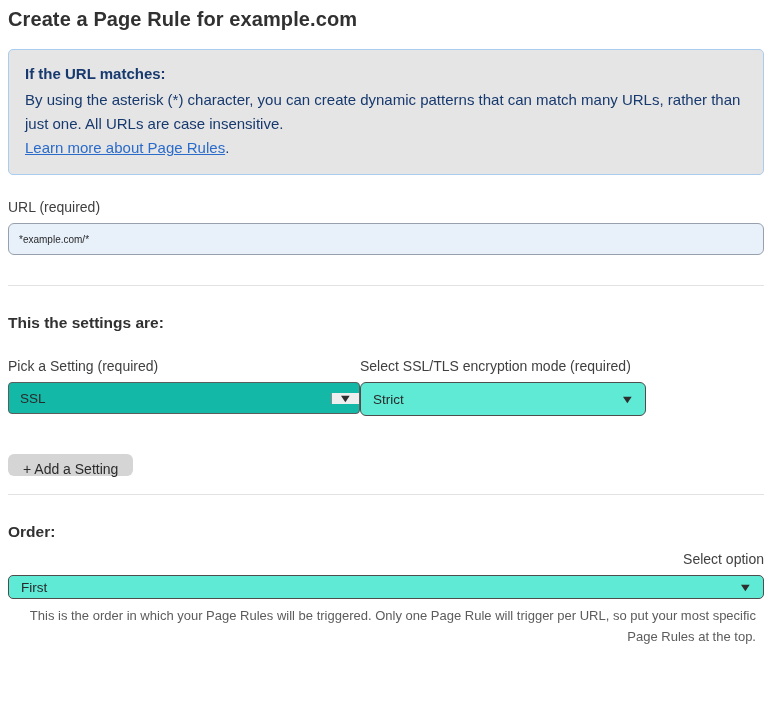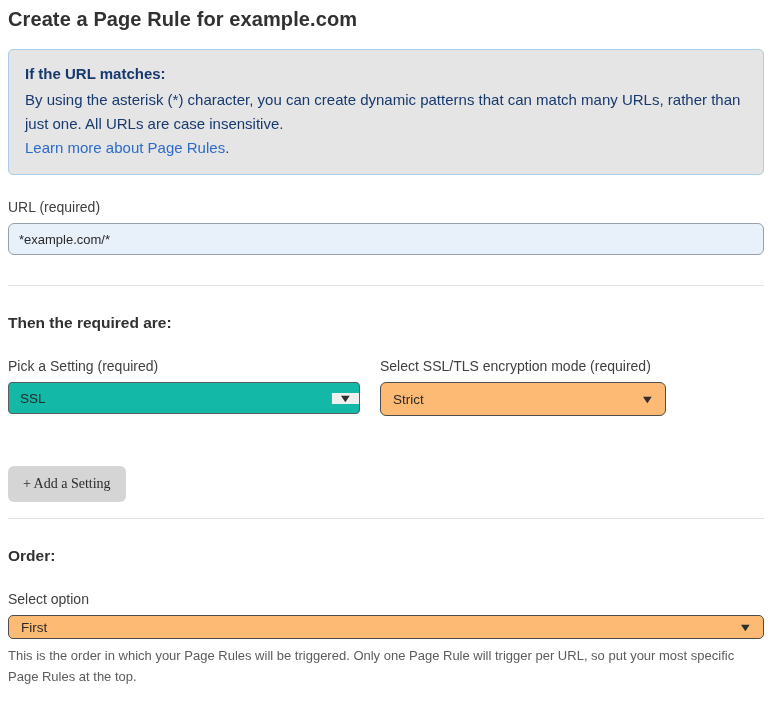--- a/index.html
+++ b/index.html
@@ -30,62 +30,62 @@
     font-size: 15px;
     line-height: 1.6;
   }
   .info-box .info-heading {
     font-weight: bold;
     font-size: 15px;
     margin-bottom: 2px;
   }
   .info-box .info-link {
     color: #2b6bca;
+    text-decoration: underline;
     cursor: pointer;
   }
   .info-box .info-link-suffix { color: #17396e; }
 
   
   .field-label {
     display: block;
     font-size: 14px;
     color: #3f3f3f;
     margin-bottom: 8px;
   }
 
   .url-field-wrap { margin-top: 24px; }
   .url-input {
     width: 100%;
     height: 32px;
     background: #e8f0fa;
     border: 1px solid #97a1ad;
     border-radius: 6px;
     padding: 0 10px;
-    font-size: 13px;
+    font-size: 10px;
     color: #28292b;
     font-family: "Liberation Sans", "DejaVu Sans", sans-serif;
     outline: none;
   }
 
   .divider {
     border: none;
     border-top: 1px solid #e2e2e2;
     margin: 30px 0 0 0;
   }
 
   .section-heading {
     font-size: 15.5px;
     font-weight: bold;
     color: #313131;
     margin-top: 28px;
   }
 
   .settings-row {
     display: flex;
-    gap: 20px;
     margin-top: 26px;
   }
   .settings-col-1 { width: 352px; }
   .settings-col-2 { width: 286px; }
 
   
   .split-select {
     display: flex;
     align-items: center;
     height: 32px;
@@ -113,21 +113,21 @@
   }
 
   
   .plain-select {
     display: flex;
     align-items: center;
     justify-content: space-between;
     height: 34px;
     border: 1px solid #4d4d4d;
     border-radius: 6px;
-    background: #fdba74;
+    background: #5eead4;
     padding: 0 12px;
     font-size: 13.5px;
     color: #28292b;
     cursor: pointer;
   }
   .plain-select.full-width { height: 24px; border-radius: 5px; }
 
   .arrow-glyph {
     font-size: 11px;
     color: #2e2e2e;
@@ -142,25 +142,25 @@
     font-size: 14px;
     font-family: "Liberation Sans", "DejaVu Sans", sans-serif;
     padding: 0 15px;
     height: 31px;
     line-height: 31px;
     cursor: pointer;
     white-space: nowrap;
   }
   .btn-gray { background: #d5d5d5; color: #2b2b2b; }
 
-  .add-setting-btn { margin-top: 50px; height: 36px; line-height: 30px; font-family: Liberation Serif, serif; }
+  .add-setting-btn { margin-top: 38px; height: 22px; line-height: 30px; }
 
   .section-divider-2 { margin-top: 16px; }
 
-  .order-select-wrap { margin-top: 26px; }
+  .order-select-wrap { margin-top: 10px; text-align: right; }
 
   .help-text {
     font-size: 13px;
     color: #5c5c5c;
     line-height: 1.6;
     margin-top: 7px;
     max-width: 748px;
   }
 </style>
 </head>
@@ -176,21 +176,21 @@
     <div><a class="info-link">Learn more about Page Rules</a><span class="info-link-suffix">.</span></div>
   </div>
 
   <div class="url-field-wrap">
     <label class="field-label">URL (required)</label>
     <input class="url-input" type="text" value="*example.com/*" style="">
   </div>
 
   <hr class="divider">
 
-  <h2 class="section-heading">Then the required are:</h2>
+  <h2 class="section-heading">This the settings are:</h2>
 
   <div class="settings-row">
     <div class="settings-col-1">
       <label class="field-label">Pick a Setting (required)</label>
       <div class="split-select">
         <span class="select-value">SSL</span>
         <span class="select-arrow-box">
           <span class="arrow-glyph">▼</span>
         </span>
       </div>

